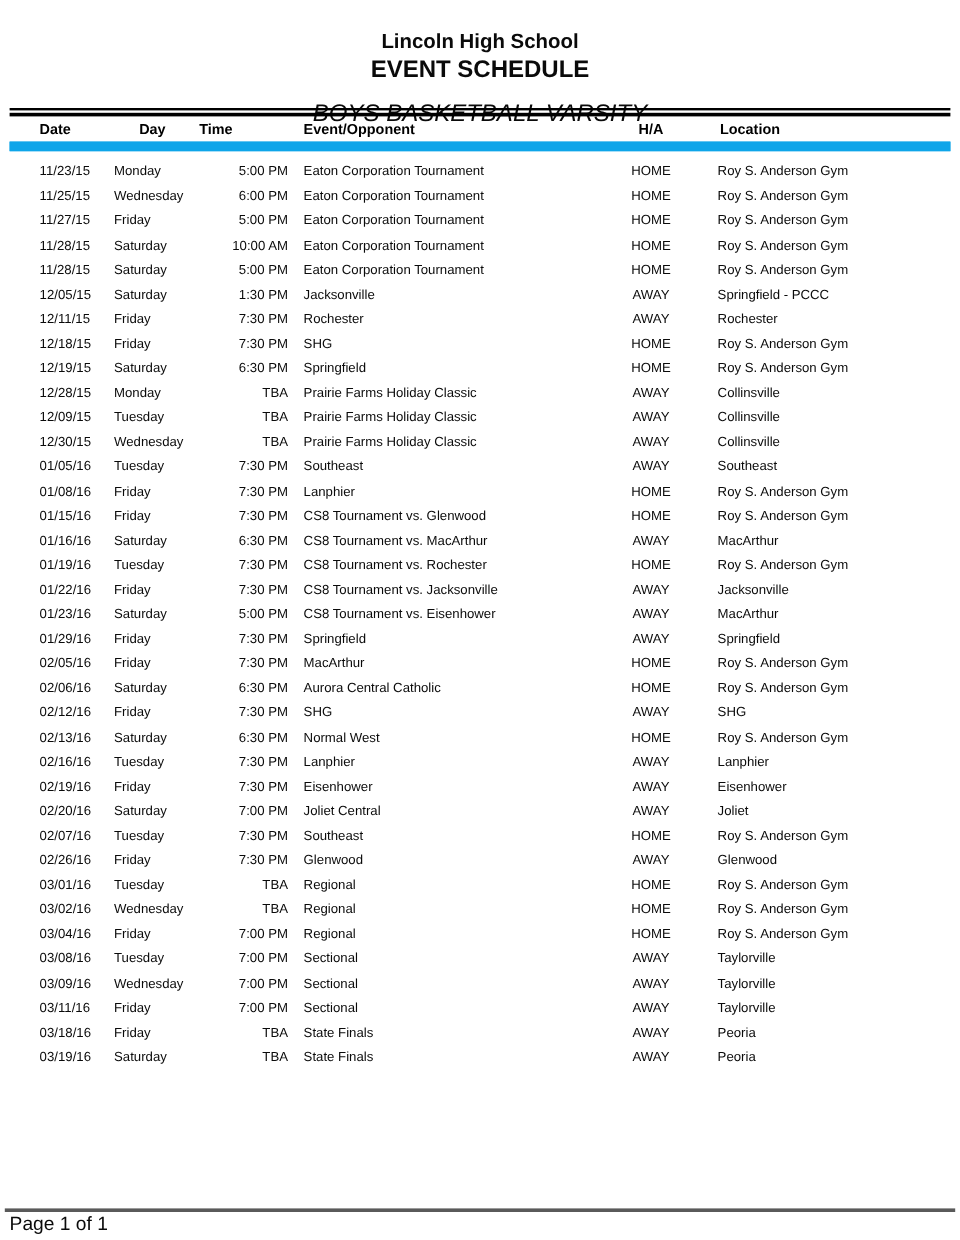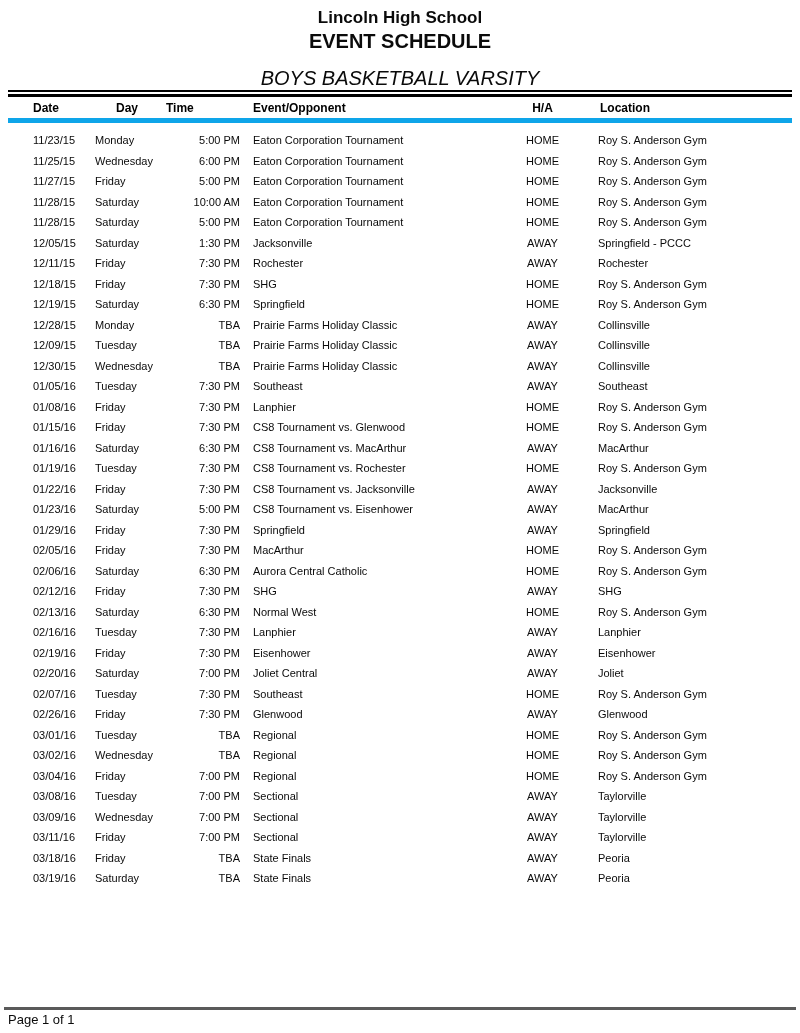--- a/index.html
+++ b/index.html
@@ -16,21 +16,21 @@
     color: #000000;
     overflow: hidden;
   }
 
   
   .title {
     text-align: center;
     color: #0a0a0a;
   }
   .title-school {
-    padding-top: 7px;
+    padding-top: 24px;
     font-size: 17px;
     font-weight: bold;
     line-height: 22px;
   }
   .title-doc {
     font-size: 20px;
     font-weight: bold;
     line-height: 25px;
   }
   .title-team {
@@ -66,21 +66,21 @@
     width: 784px;
     border-collapse: collapse;
     table-layout: fixed;
   }
   table.schedule th {
     font-size: 12px;
     font-weight: bold;
     text-align: left;
     vertical-align: middle;
     height: 21px;
-    border-bottom: 5px solid #0ea5e9;
+    border-bottom: 8px solid #0ea5e9;
     padding: 0;
     white-space: nowrap;
   }
   table.schedule td {
     font-size: 11px;
     height: 20.5px;
     vertical-align: middle;
     padding: 0;
     white-space: nowrap;
     color: #0a0a0a;
@@ -103,21 +103,21 @@
     left: 4px;
     width: 792px;
     top: 1007px;
     height: 3px;
     background: #5a5a5a;
   }
   .footer-text {
     position: absolute;
     left: 8px;
     top: 1012px;
-    font-size: 13px;
+    font-size: 16px;
     color: #0a0a0a;
   }
 </style>
 </head>
 <body>
 
 <div class="page">
 
   <div class="title title-school">Lincoln High School</div>
   <div class="title title-doc">EVENT SCHEDULE</div>

